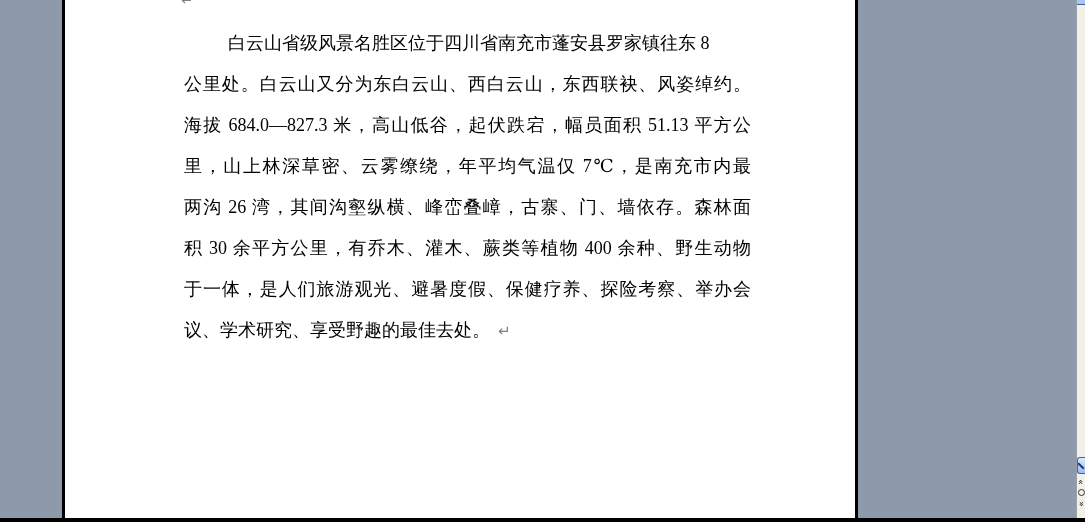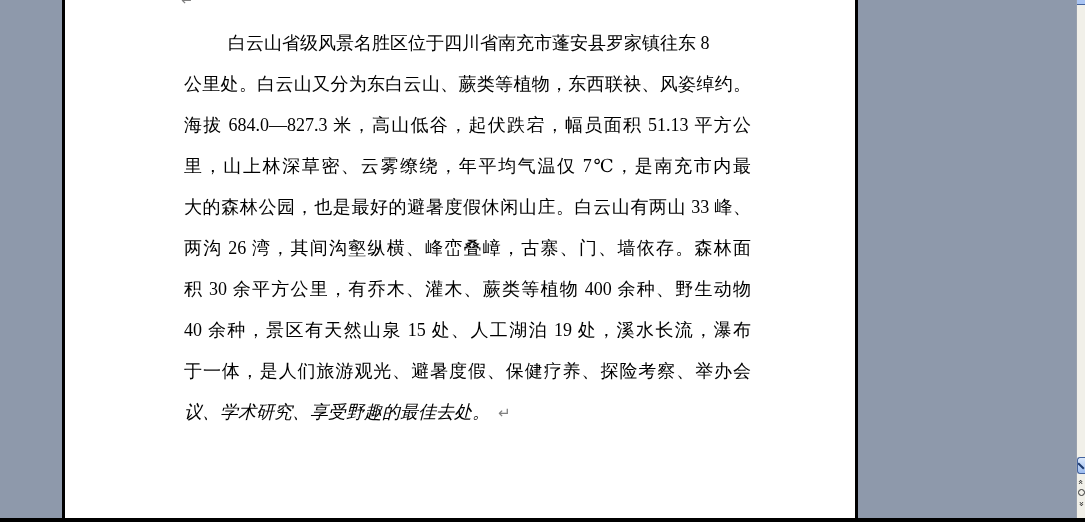--- a/index.html
+++ b/index.html
@@ -32,21 +32,21 @@
     color: #000000;
     font-size: 18px;
   }
   .line {
     height: 41px; line-height: 41px;
     text-align: justify;
     text-align-last: justify;
     overflow: visible;
   }
   .line.first { text-indent: 44px; text-align-last: left; }
-  .line.last  { text-align-last: left; font-style: italic; }
+  .line.last  { text-align-last: left; }
   .pmark {
     color: #808080; font-size: 15px; margin-left: 8px;
     font-family: "DejaVu Sans", "Liberation Sans", sans-serif;
   }
   .vstrip {
     position: absolute; left: 1076px; top: 0;
     width: 9px; height: 522px;
     box-sizing: border-box;
     background: #f1f0e9;
     border-left: 1px solid #98a0ae;
@@ -100,27 +100,25 @@
 
 <div class="screen">
 
   <div class="bg-left"></div>
   <div class="bg-right"></div>
 
   <div class="page">
     <div class="top-mark">↵</div>
     <div class="text">
       <div class="line first">白云山省级风景名胜区位于四川省南充市蓬安县罗家镇往东 8</div>
-      <div class="line">公里处。白云山又分为东白云山、蕨类等植物，东西联袂、风姿绰约。</div>
+      <div class="line">公里处。白云山又分为东白云山、西白云山，东西联袂、风姿绰约。</div>
       <div class="line">海拔 684.0—827.3 米，高山低谷，起伏跌宕，幅员面积 51.13 平方公</div>
       <div class="line">里，山上林深草密、云雾缭绕，年平均气温仅 7℃，是南充市内最</div>
-      <div class="line">大的森林公园，也是最好的避暑度假休闲山庄。白云山有两山 33 峰、</div>
       <div class="line">两沟 26 湾，其间沟壑纵横、峰峦叠嶂，古寨、门、墙依存。森林面</div>
       <div class="line">积 30 余平方公里，有乔木、灌木、蕨类等植物 400 余种、野生动物</div>
-      <div class="line">40 余种，景区有天然山泉 15 处、人工湖泊 19 处，溪水长流，瀑布</div>
       <div class="line">于一体，是人们旅游观光、避暑度假、保健疗养、探险考察、举办会</div>
       <div class="line last">
         <span>议、学术研究、享受野趣的最佳去处。</span><span class="pmark">↵</span>
       </div>
     </div>
   </div>
 
   <div class="vstrip"></div>
   <div class="sb-top"></div>
   <div class="sb-btn">

